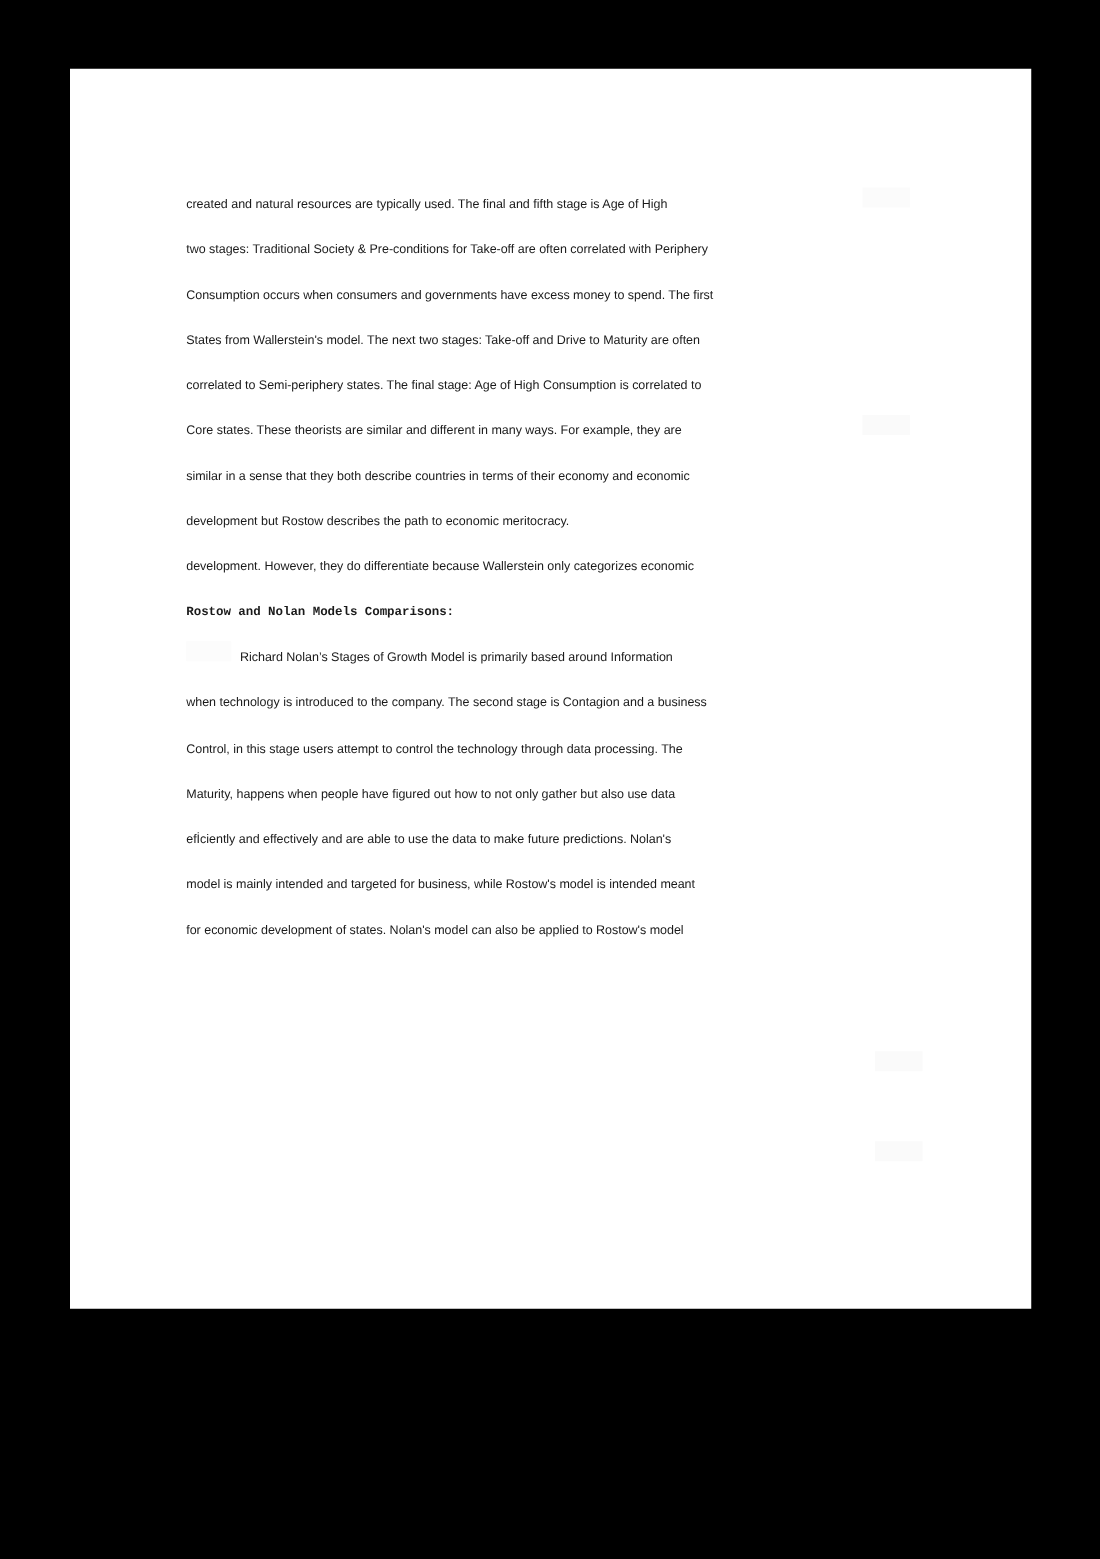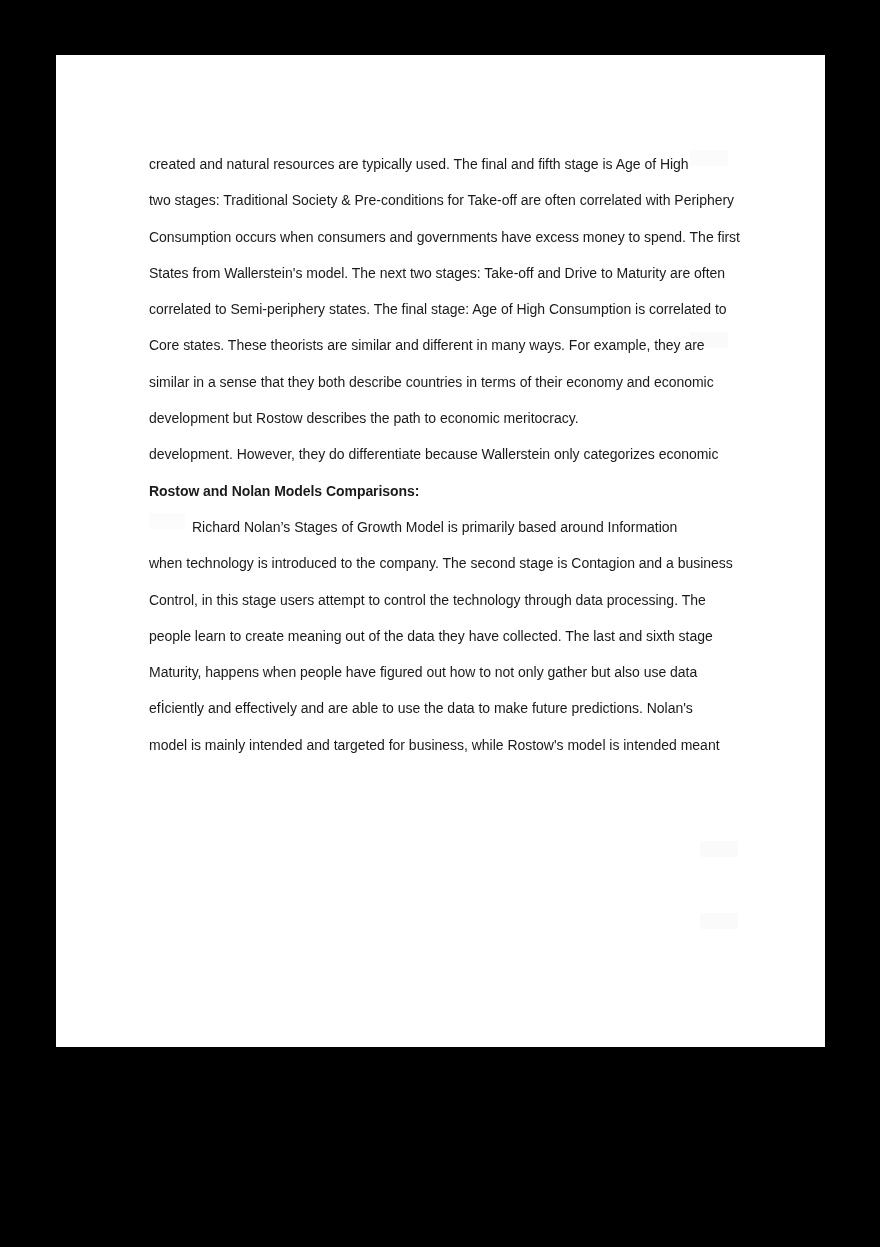--- a/index.html
+++ b/index.html
@@ -26,29 +26,30 @@
   #textblock {
     position:absolute;
     left:93px;          
     top:91px;           
     width:592px;        
   }
   .line {
     position:relative;
     height:36.3px;
     line-height:36.3px;
-    font-size:14px;
+    font-size:10px;
     color:#1a1a1a;
     white-space:pre;
     letter-spacing:-0.02px;
     font-weight:400;
   }
   .line.bold {
     font-weight:700;
     letter-spacing:-0.05px;
+    font-family:Liberation Mono, monospace;
   }
   .line.indent { padding-left:43px; }
 
   
   .hl {
     position:absolute;
     background:#fbfbfb;
     pointer-events:none;
   }
   .hl.soft { background:#fcfcfc; }
@@ -74,20 +75,20 @@
       <div class="line">States from Wallerstein's model. The next two stages: Take-off and Drive to Maturity are often</div>
       <div class="line">correlated to Semi-periphery states. The final stage: Age of High Consumption is correlated to</div>
       <div class="line">Core states. These theorists are similar and different in many ways. For example, they are</div>
       <div class="line">similar in a sense that they both describe countries in terms of their economy and economic</div>
       <div class="line">development but Rostow describes the path to economic meritocracy.</div>
       <div class="line">development. However, they do differentiate because Wallerstein only categorizes economic</div>
       <div class="line bold">Rostow and Nolan Models Comparisons:</div>
       <div class="line indent">Richard Nolan’s Stages of Growth Model is primarily based around Information</div>
       <div class="line">when technology is introduced to the company. The second stage is Contagion and a business</div>
       <div class="line">Control, in this stage users attempt to control the technology through data processing. The</div>
-      <div class="line">people learn to create meaning out of the data they have collected. The last and sixth stage</div>
       <div class="line">Maturity, happens when people have figured out how to not only gather but also use data</div>
       <div class="line">efİciently and effectively and are able to use the data to make future predictions. Nolan's</div>
       <div class="line">model is mainly intended and targeted for business, while Rostow's model is intended meant</div>
+      <div class="line">for economic development of states. Nolan's model can also be applied to Rostow's model</div>
     </div>
 
   </div>
 </div>
 
 </body></html>

